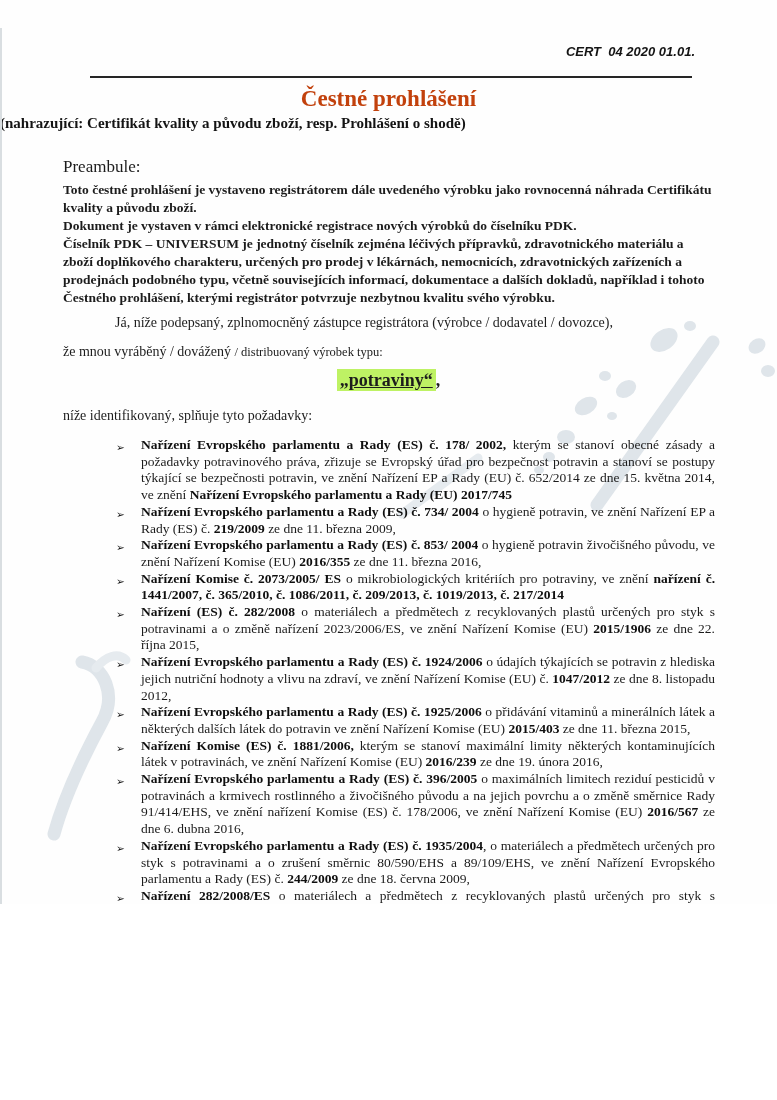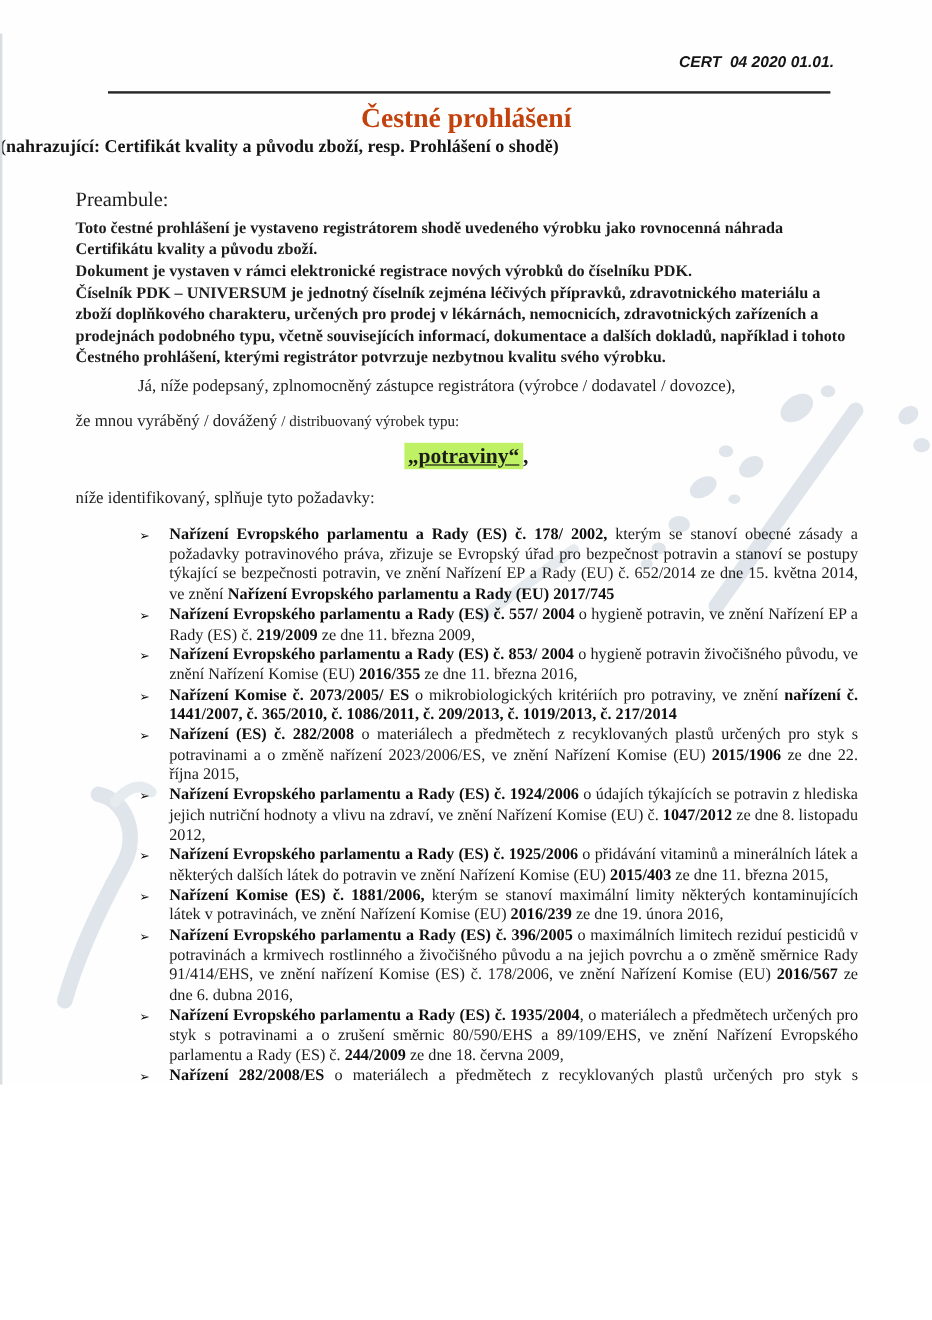--- a/index.html
+++ b/index.html
@@ -86,41 +86,41 @@
   <div class="content">
     <div class="doc-code">CERT  04 2020 01.01.</div>
 
     <hr class="top-rule">
 
     <div class="title">Čestné prohlášení</div>
     <div class="subtitle">(nahrazující: Certifikát kvality a původu zboží, resp. Prohlášení o shodě)</div>
 
     <div class="pre-head">Preambule:</div>
     <div class="pre-body" id="preambule-paragraphs">
-        <div>Toto čestné prohlášení je vystaveno registrátorem shodě uvedeného výrobku jako rovnocenná náhrada Certifikátu kvality a původu zboží.</div>
+        <div>Toto čestné prohlášení je vystaveno registrátorem dále uvedeného výrobku jako rovnocenná náhrada Certifikátu kvality a původu zboží.</div>
         <div>Dokument je vystaven v rámci elektronické registrace nových výrobků do číselníku PDK.</div>
         <div>Číselník PDK – UNIVERSUM je jednotný číselník zejména léčivých přípravků, zdravotnického materiálu a zboží doplňkového charakteru, určených pro prodej v lékárnách, nemocnicích, zdravotnických zařízeních a prodejnách podobného typu, včetně souvisejících informací, dokumentace a dalších dokladů, například i tohoto Čestného prohlášení, kterými registrátor potvrzuje nezbytnou kvalitu svého výrobku.</div>
       </div>
 
     <div class="intro">Já, níže podepsaný, zplnomocněný zástupce registrátora (výrobce / dodavatel / dovozce),</div>
 
 
     <div class="product-line">
       <span>že mnou vyráběný / dovážený  </span><span class="small">/ distribuovaný výrobek typu:</span>
     </div>
 
     <div class="product">
       <span class="hl">„potraviny“</span><span>,</span>
     </div>
 
     <div class="req-intro">níže identifikovaný, splňuje tyto požadavky:</div>
 
     <ul class="reg-list" id="bullet-list">
         <li><span class="marker">➢</span><span class="b">Nařízení Evropského parlamentu a Rady (ES) č. 178/ 2002,</span><span> kterým se stanoví obecné zásady a požadavky potravinového práva, zřizuje se Evropský úřad pro bezpečnost potravin a stanoví se postupy týkající se bezpečnosti potravin, ve znění Nařízení EP a Rady (EU) č. 652/2014 ze dne 15. května 2014, ve znění </span><span class="b">Nařízení Evropského parlamentu a Rady (EU) 2017/745</span></li>
-        <li><span class="marker">➢</span><span class="b">Nařízení Evropského parlamentu a Rady (ES) č. 557/ 2004</span><span> o hygieně potravin, ve znění Nařízení EP a Rady (ES) č. </span><span class="b">219/2009</span><span> ze dne 11. března 2009,</span></li>
+        <li><span class="marker">➢</span><span class="b">Nařízení Evropského parlamentu a Rady (ES) č. 734/ 2004</span><span> o hygieně potravin, ve znění Nařízení EP a Rady (ES) č. </span><span class="b">219/2009</span><span> ze dne 11. března 2009,</span></li>
         <li><span class="marker">➢</span><span class="b">Nařízení Evropského parlamentu a Rady (ES) č. 853/ 2004</span><span> o hygieně potravin živočišného původu, ve znění Nařízení Komise (EU) </span><span class="b">2016/355</span><span> ze dne 11. března 2016,</span></li>
         <li><span class="marker">➢</span><span class="b">Nařízení Komise č. 2073/2005/ ES</span><span> o mikrobiologických kritériích pro potraviny, ve znění </span><span class="b">nařízení č. 1441/2007, č. 365/2010, č. 1086/2011, č. 209/2013, č. 1019/2013, č. 217/2014</span></li>
         <li><span class="marker">➢</span><span class="b">Nařízení (ES) č. 282/2008</span><span> o materiálech a předmětech z recyklovaných plastů určených pro styk s potravinami a o změně nařízení 2023/2006/ES, ve znění Nařízení Komise (EU) </span><span class="b">2015/1906</span><span> ze dne 22. října 2015,</span></li>
         <li><span class="marker">➢</span><span class="b">Nařízení Evropského parlamentu a Rady (ES) č. 1924/2006</span><span>  o údajích týkajících se potravin z hlediska jejich nutriční hodnoty a vlivu na zdraví, ve znění Nařízení Komise (EU) č. </span><span class="b">1047/2012</span><span> ze dne 8. listopadu 2012,</span></li>
         <li><span class="marker">➢</span><span class="b">Nařízení Evropského parlamentu a Rady (ES) č. 1925/2006</span><span>  o přidávání vitaminů a minerálních látek a některých dalších látek do potravin ve znění Nařízení Komise (EU) </span><span class="b">2015/403</span><span> ze dne 11. března 2015,</span></li>
         <li><span class="marker">➢</span><span class="b">Nařízení Komise (ES) č. 1881/2006,</span><span> kterým se stanoví maximální limity některých kontaminujících látek v potravinách, ve znění Nařízení Komise (EU) </span><span class="b">2016/239</span><span> ze dne 19. února 2016,</span></li>
         <li><span class="marker">➢</span><span class="b">Nařízení Evropského parlamentu a Rady (ES) č. 396/2005</span><span> o maximálních limitech reziduí pesticidů v potravinách a krmivech rostlinného a živočišného původu a na jejich povrchu a o změně směrnice Rady 91/414/EHS, ve znění nařízení Komise (ES) č. 178/2006, ve znění Nařízení Komise (EU) </span><span class="b">2016/567</span><span> ze dne 6. dubna 2016,</span></li>
         <li><span class="marker">➢</span><span class="b">Nařízení Evropského parlamentu a Rady (ES) č. 1935/2004</span><span>, o materiálech a předmětech určených pro styk s potravinami a o zrušení směrnic 80/590/EHS a 89/109/EHS, ve znění Nařízení Evropského parlamentu a Rady (ES) č. </span><span class="b">244/2009</span><span> ze dne 18. června 2009,</span></li>
         <li><span class="marker">➢</span><span class="b">Nařízení 282/2008/ES</span><span> o materiálech a předmětech z recyklovaných plastů určených pro styk s potravinami a o změně nařízení 2023/2006/ES, ve znění Nařízení Komise (EU) </span><span class="b">2015/1906</span><span> ze dne 22. října 2015,</span></li>
       </ul>

